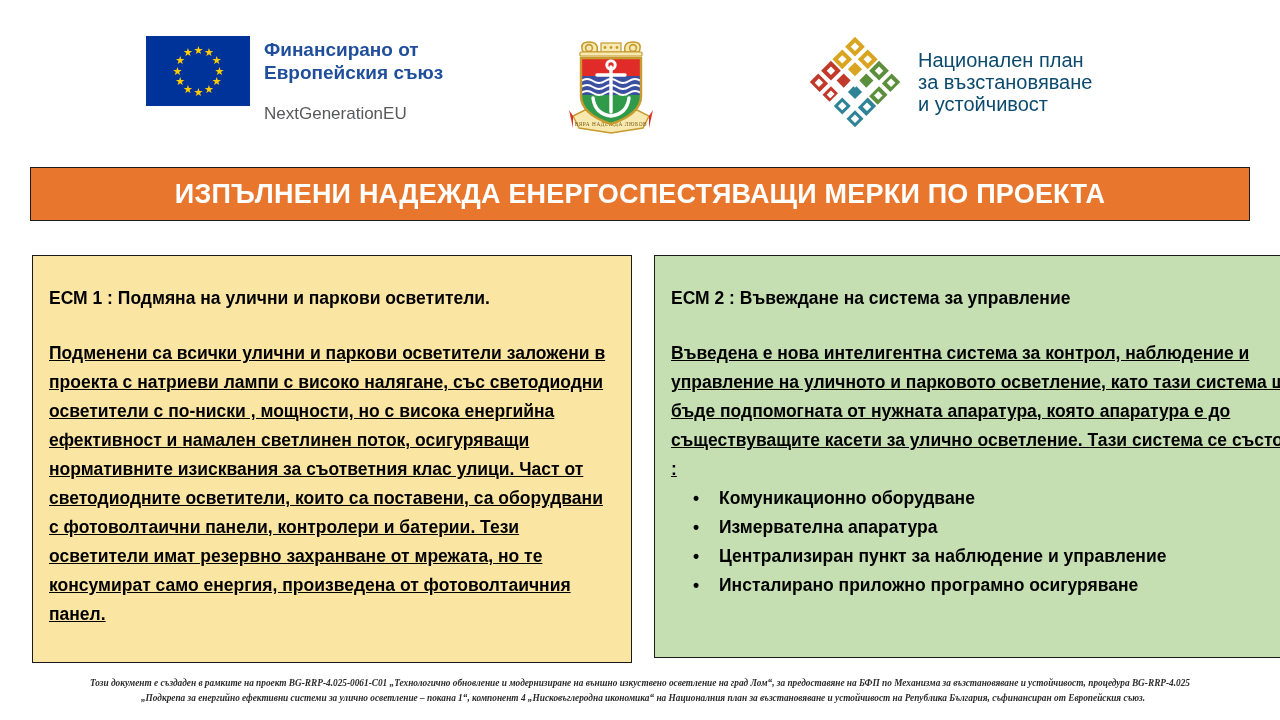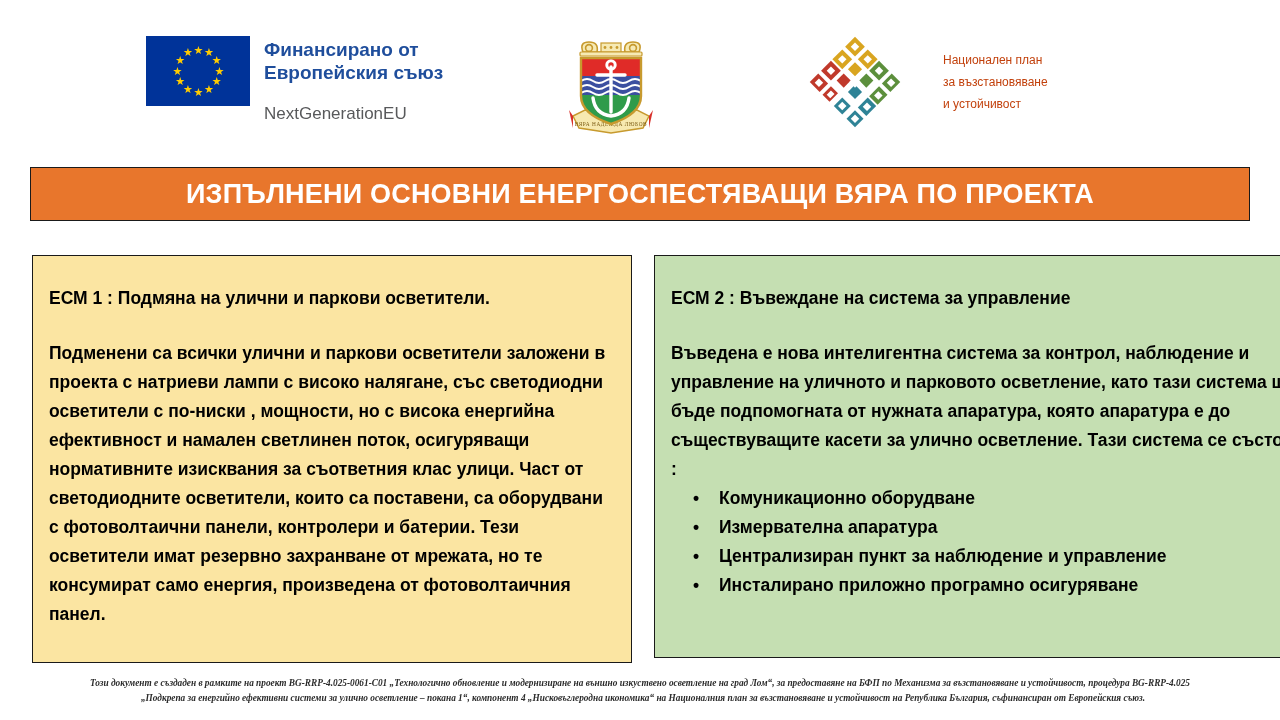--- a/index.html
+++ b/index.html
@@ -73,23 +73,23 @@
 
   
   .npvu-block {
     position: absolute;
     left: 800px; top: 32px;
     display: flex;
     align-items: center;
   }
   .npvu-mark { width: 110px; height: 100px; flex: none; }
   .npvu-text {
-    margin-left: 33px;
-    font-size: 12px;
-    color: #c2410c;
+    margin-left: 8px;
+    font-size: 20px;
+    color: #0c4a6e;
     line-height: 22px;
     white-space: nowrap;
   }
 
   
   .title-banner {
     position: absolute;
     left: 30px; top: 167px;
     width: 1220px;
     height: 54px;
@@ -134,20 +134,21 @@
     font-weight: bold;
     color: #000000;
     line-height: 24px;
   }
   .panel p {
     margin: 0;
     font-size: 17.5px;
     font-weight: bold;
     color: #000000;
     line-height: 29px;
+    text-decoration: underline;
   }
   .panel .spacer { height: 29px; }
   .panel ul {
     margin: 0;
     padding: 0 0 0 22px;
     list-style: none;
   }
   .panel li {
     font-size: 17.5px;
     font-weight: bold;
@@ -310,21 +311,21 @@
     </div>
     <div class="npvu-text">
       <div>Национален план</div>
       <div>за възстановяване</div>
       <div>и устойчивост</div>
     </div>
   </div>
 </div>
 
 <div class="title-banner">
-  <span class="title-text">ИЗПЪЛНЕНИ ОСНОВНИ ЕНЕРГОСПЕСТЯВАЩИ ВЯРА ПО ПРОЕКТА</span>
+  <span class="title-text">ИЗПЪЛНЕНИ НАДЕЖДА ЕНЕРГОСПЕСТЯВАЩИ МЕРКИ ПО ПРОЕКТА</span>
 </div>
 
 <div class="panel panel-left">
   <h3>ЕСМ 1 : Подмяна на улични и паркови осветители.</h3>
   <div class="spacer"></div>
   <p>Подменени са всички улични и паркови осветители заложени в проекта с  натриеви лампи с високо налягане, със светодиодни осветители с по-ниски , мощности, но с висока енергийна ефективност  и намален светлинен поток, осигуряващи нормативните изисквания за съответния клас улици. Част от светодиодните осветители, които са поставени, са оборудвани с фотоволтаични панели, контролери и батерии. Тези осветители имат резервно захранване от мрежата, но те консумират само енергия, произведена от фотоволтаичния панел.</p>
 </div>
 
 <div class="panel panel-right">
   <h3>ЕСМ 2 : Въвеждане на система за управление</h3>

